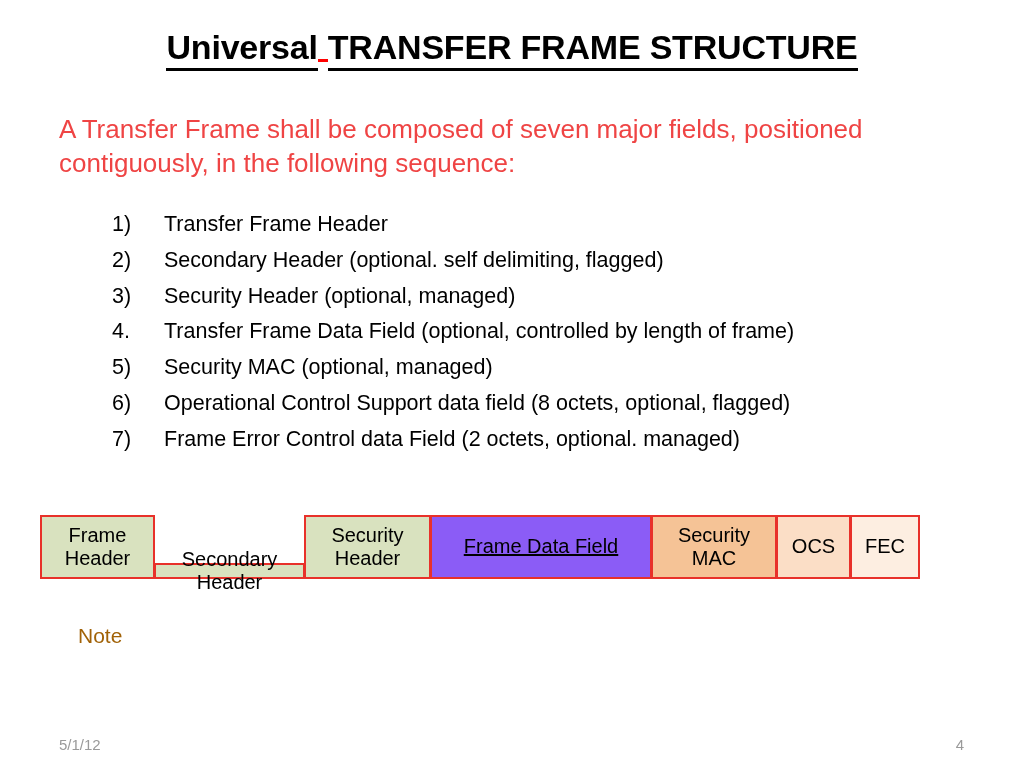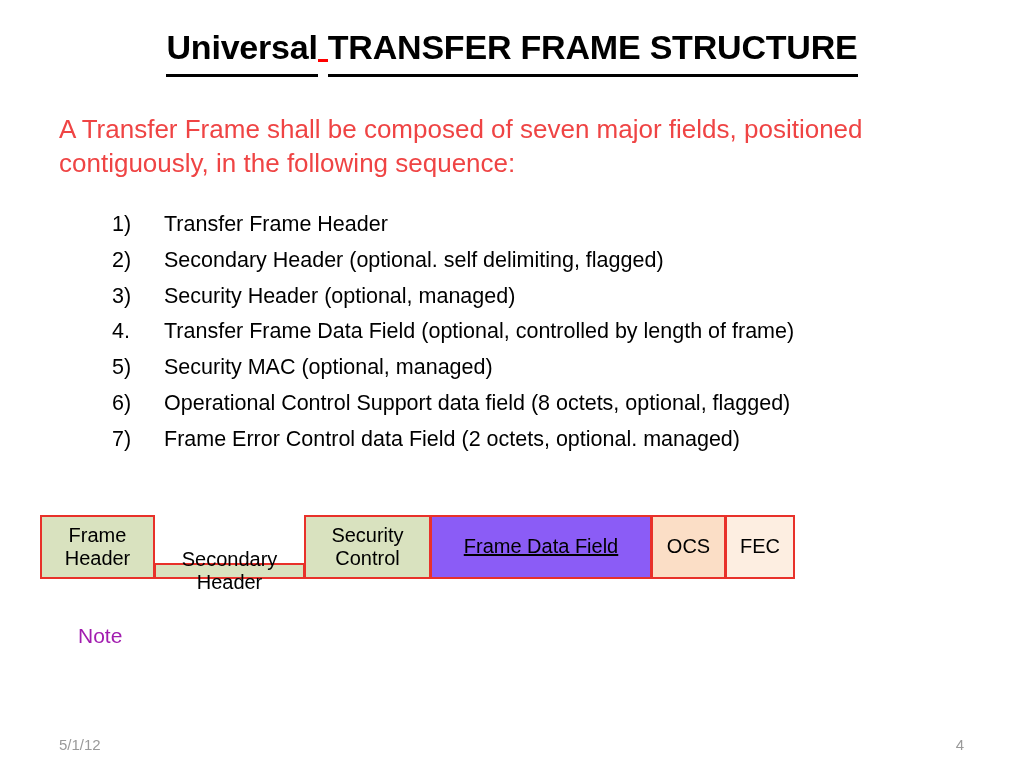--- a/index.html
+++ b/index.html
@@ -33,21 +33,21 @@
     text-align: center;
     font-size: 34px;
     font-weight: bold;
     line-height: 1.15;
     letter-spacing: -0.2px;
     white-space: nowrap;
   }
   .slide-title .t-underline {
     border-bottom: 3px solid #000000;
     display: inline-block;
-    padding-bottom: 7px;
+    padding-bottom: 1px;
     text-align: right;
   }
   .slide-title .t-red-space {
     color: #ff0000;
     border-bottom: 3px solid #ff0000;
     display: inline-block;
     width: 10px;
     margin-bottom: -3px;
   }
 
@@ -123,21 +123,21 @@
   
   .note {
     position: absolute;
     left: 78px;
     top: 620px;
     width: 900px;
     font-size: 21px;
     line-height: 1.5;
   }
   .note .note-label {
-    color: #a21caf;
+    color: #a16207;
     font-style: normal;
   }
   .note .note-body {
     color: #e8201a;
     font-style: italic;
     display: inline-block;
     width: 796px;
     margin-left: 10px;
     vertical-align: top;
     text-indent: 0;
@@ -204,24 +204,27 @@
   </div>
 
   <div class="frame-diagram">
     <div class="frame-box fb-frame-header" style="background: rgb(217, 226, 191);">
       <span class="lbl">Frame Header</span>
     </div>
     <div class="frame-box fb-secondary-header" style="background: rgb(217, 226, 191);">
       <span class="lbl">Secondary Header</span>
     </div>
     <div class="frame-box fb-security-header" style="background: rgb(217, 226, 191);">
-      <span class="lbl">Security Control</span>
+      <span class="lbl">Security Header</span>
     </div>
     <div class="frame-box fb-frame-data" style="background: #8b5cf6; text-decoration: underline;">
       <span class="lbl">Frame Data Field</span>
+    </div>
+    <div class="frame-box fb-security-mac" style="background: rgb(245, 195, 150);">
+      <span class="lbl">Security MAC</span>
     </div>
     <div class="frame-box fb-ocs" style="background: rgb(251, 222, 198);">
       <span class="lbl">OCS</span>
     </div>
     <div class="frame-box fb-fec" style="background: rgb(253, 238, 225);">
       <span class="lbl">FEC</span>
     </div>
   </div>
 
   <div class="note">

